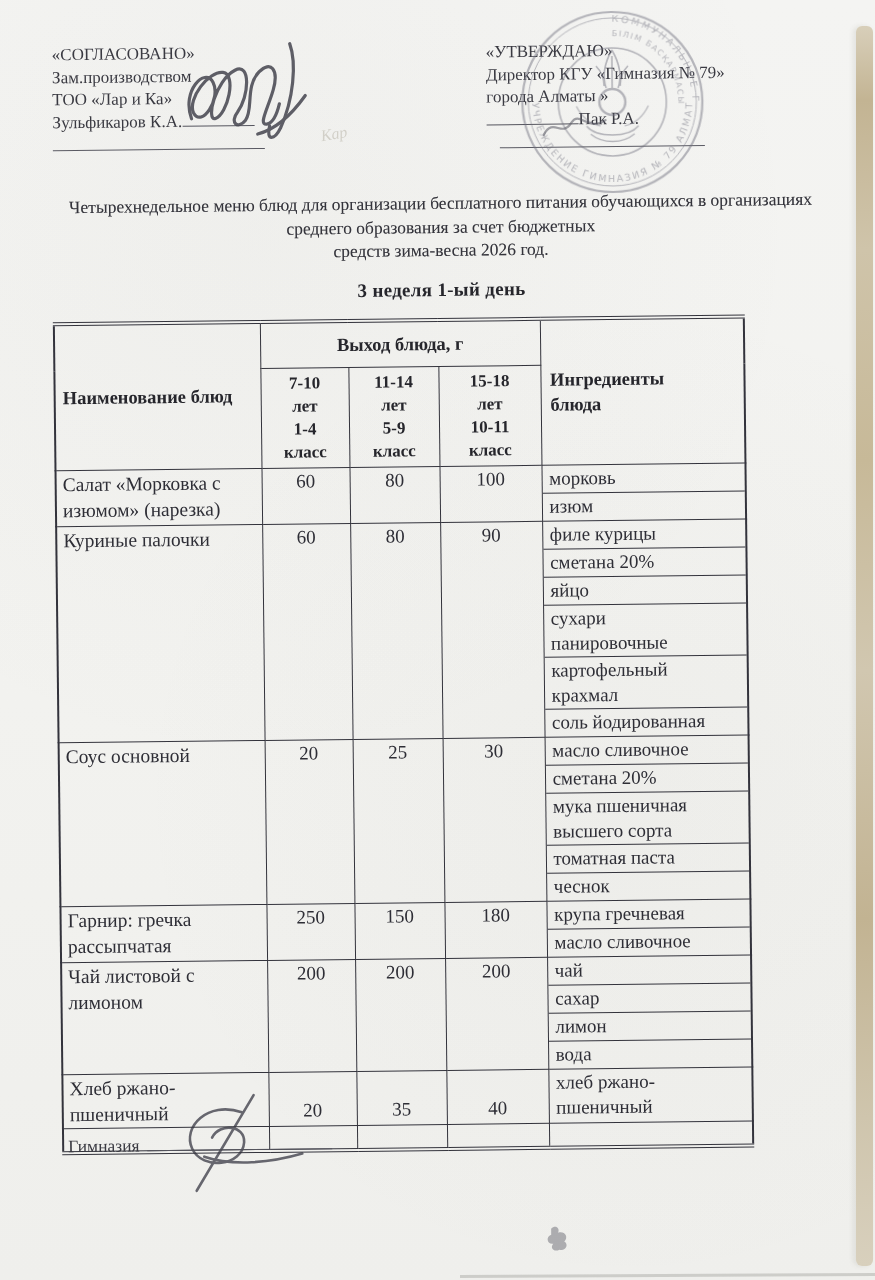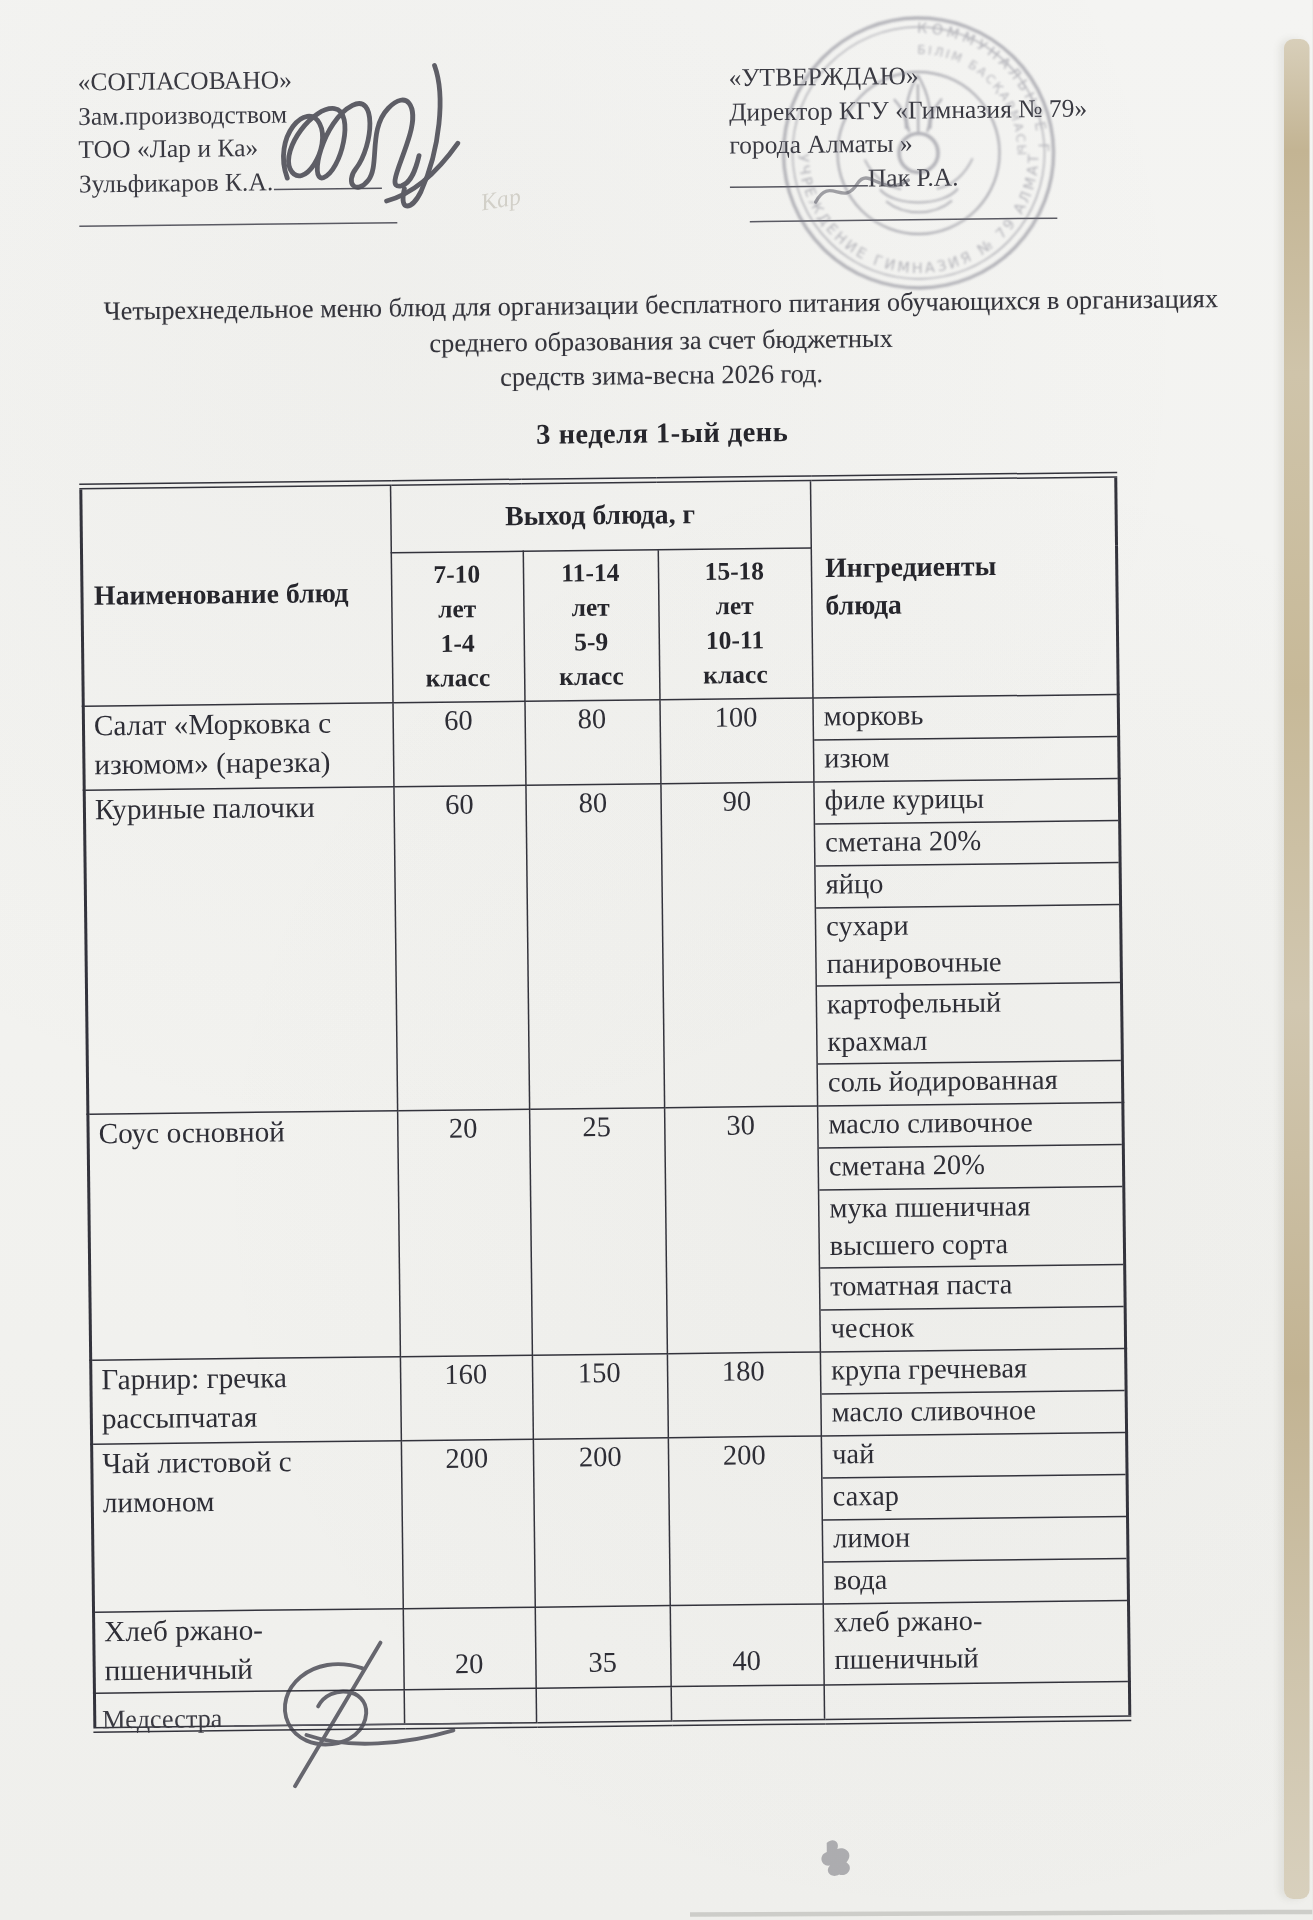--- a/index.html
+++ b/index.html
@@ -226,21 +226,21 @@
             <div class="sub" data-name="ingredient-item">сметана 20%</div>
             <div class="sub" data-name="ingredient-item">мука пшеничная
 высшего сорта</div>
             <div class="sub" data-name="ingredient-item">томатная паста</div>
             <div class="sub" data-name="ingredient-item">чеснок</div>
           </td>
         </tr>
         <tr data-name="table-row">
           <td class="dish" data-name="dish-name-cell">Гарнир: гречка
 рассыпчатая</td>
-          <td class="num" data-name="portion-value-cell">160</td>
+          <td class="num" data-name="portion-value-cell">250</td>
           <td class="num" data-name="portion-value-cell">150</td>
           <td class="num" data-name="portion-value-cell">180</td>
           <td class="ing-cell" data-name="ingredients-cell">
             <div class="sub" data-name="ingredient-item">крупа гречневая</div>
             <div class="sub" data-name="ingredient-item">масло сливочное</div>
           </td>
         </tr>
         <tr data-name="table-row">
           <td class="dish" data-name="dish-name-cell">Чай листовой с
 лимоном</td>
@@ -269,20 +269,20 @@
           <td class="dish" data-name="dish-name-cell"></td>
           <td class="num" data-name="portion-value-cell"></td>
           <td class="num" data-name="portion-value-cell"></td>
           <td class="num" data-name="portion-value-cell"></td>
           <td class="ing-cell" data-name="ingredients-cell"></td>
         </tr>
       </tbody>
   </table>
 
   <div class="nurse-row" data-name="nurse-signature-row">
-    <span data-name="nurse-label">Медсестра</span><span class="uline" data-name="signature-line"></span>
+    <span data-name="nurse-label">Гимназия</span><span class="uline" data-name="signature-line"></span>
   </div>
 
   <svg class="smudge" width="30" height="36" viewBox="0 0 30 36" data-name="ink-smudge">
     <path d="M8 6 C 12 2 17 5 15 10 C 21 8 26 14 21 19 C 26 22 22 29 16 27 C 11 30 6 25 10 21 C 4 22 2 14 8 12 Z" fill="#5c5c66" opacity="0.45"></path>
   </svg>
 
 </div>
 
 </body></html>

